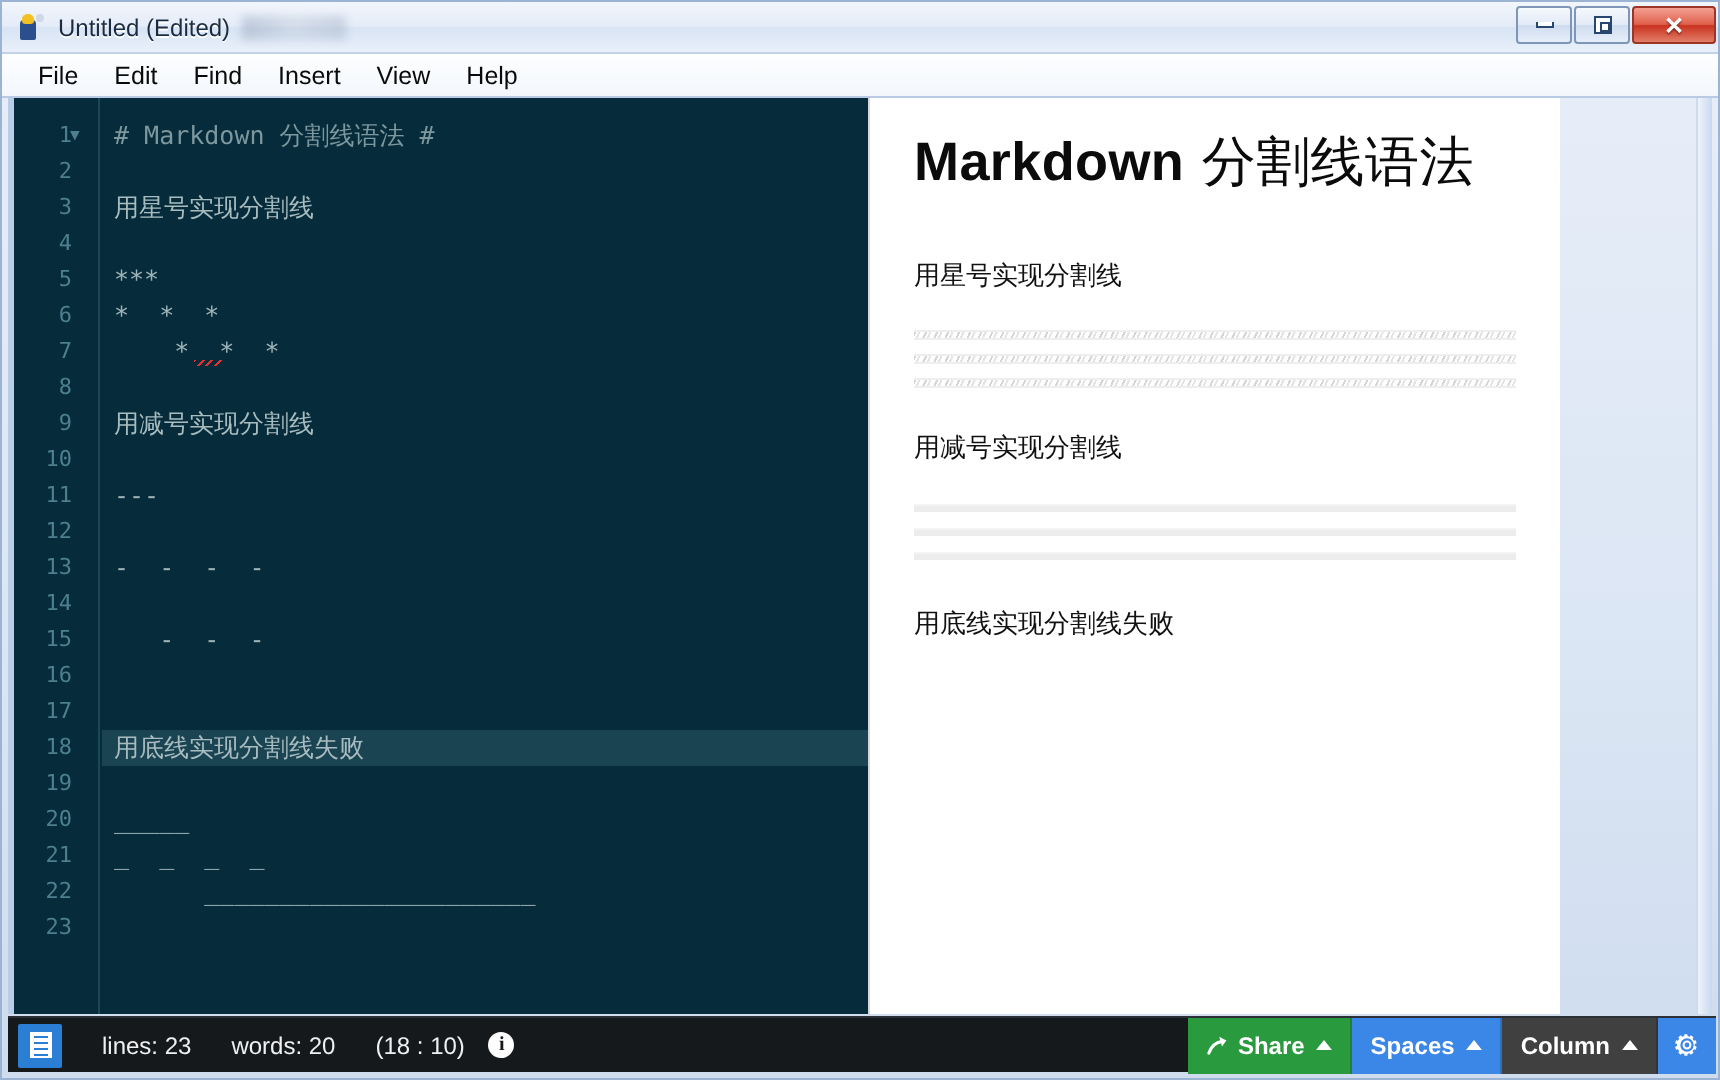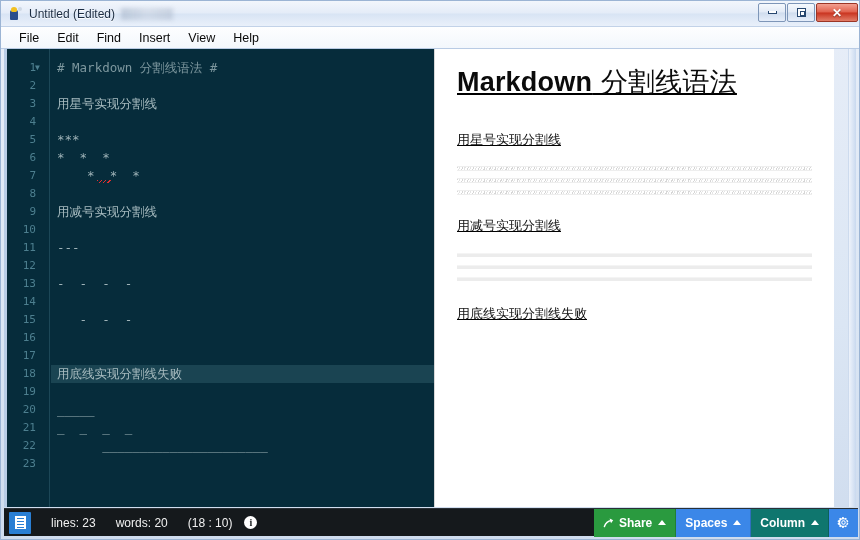--- a/index.html
+++ b/index.html
@@ -129,25 +129,24 @@
     background: #1a4452;
   }
   .squiggle {
     position: absolute; height: 3px; width: 14px;
     background: repeating-linear-gradient(135deg, #e03030 0 1px, transparent 1px 3px);
   }
 
   
   .preview {
     position: relative;
-    width: 400px; height: 458px;
+    width: 346px; height: 458px;
     background: #ffffff;
     border-left: 1px solid #d8d8d8;
     overflow: hidden;
-    text-decoration: underline;
   }
   .pv-inner { padding: 16px 22px 0 22px; }
   .pv-h1 {
     font-size: 27px; font-weight: bold; color: #0b0b0b;
     font-family: "Liberation Sans", sans-serif;
     line-height: 1.25; letter-spacing: .2px;
     margin-bottom: 30px;
   }
   .pv-h1 .cjkpart { font-family: "DejaVu Sans", sans-serif; font-weight: normal; }
   .pv-p {
@@ -213,21 +212,21 @@
   }
   .sb-btn {
     display: flex; align-items: center; gap: 4px;
     padding: 0 9px; font-size: 12px; font-weight: bold; color: #fff;
     white-space: nowrap; border-right: 1px solid rgba(0,0,0,.18);
     font-family: "Liberation Sans", sans-serif;
   }
   .sb-btn.donate { background: #d93a2b; }
   .sb-btn.share  { background: #2a9a3f; }
   .sb-btn.spaces { background: #3b87e8; }
-  .sb-btn.column { background: #0f766e; }
+  .sb-btn.column { background: #404040; }
   .sb-btn.gear   { background: #3b87e8; padding: 0 8px; border-right: none; }
   .caret-up {
     width: 0; height: 0; border-left: 4px solid transparent;
     border-right: 4px solid transparent; border-bottom: 5px solid #ffffff;
     margin-left: 2px;
   }
   .ico-feather { width: 11px; height: 12px; }
   .ico-arrow  { width: 12px; height: 12px; }
   .ico-gear   { width: 13px; height: 13px; }
 </style>

